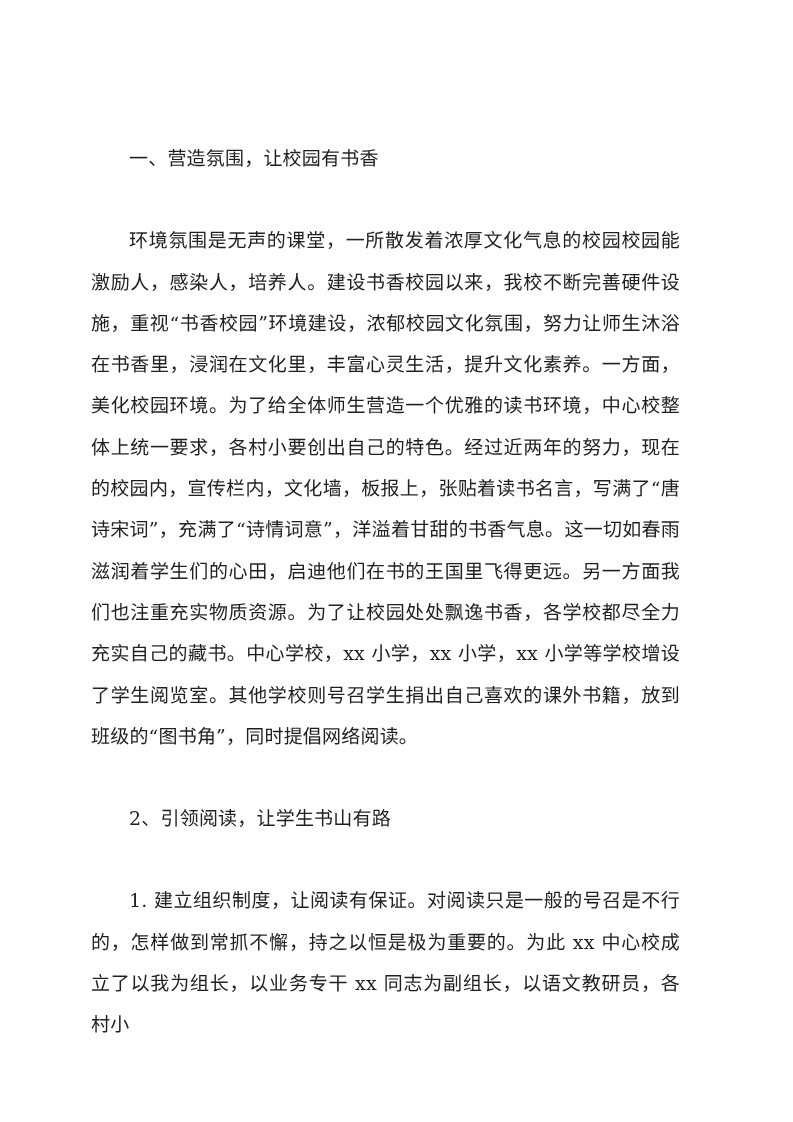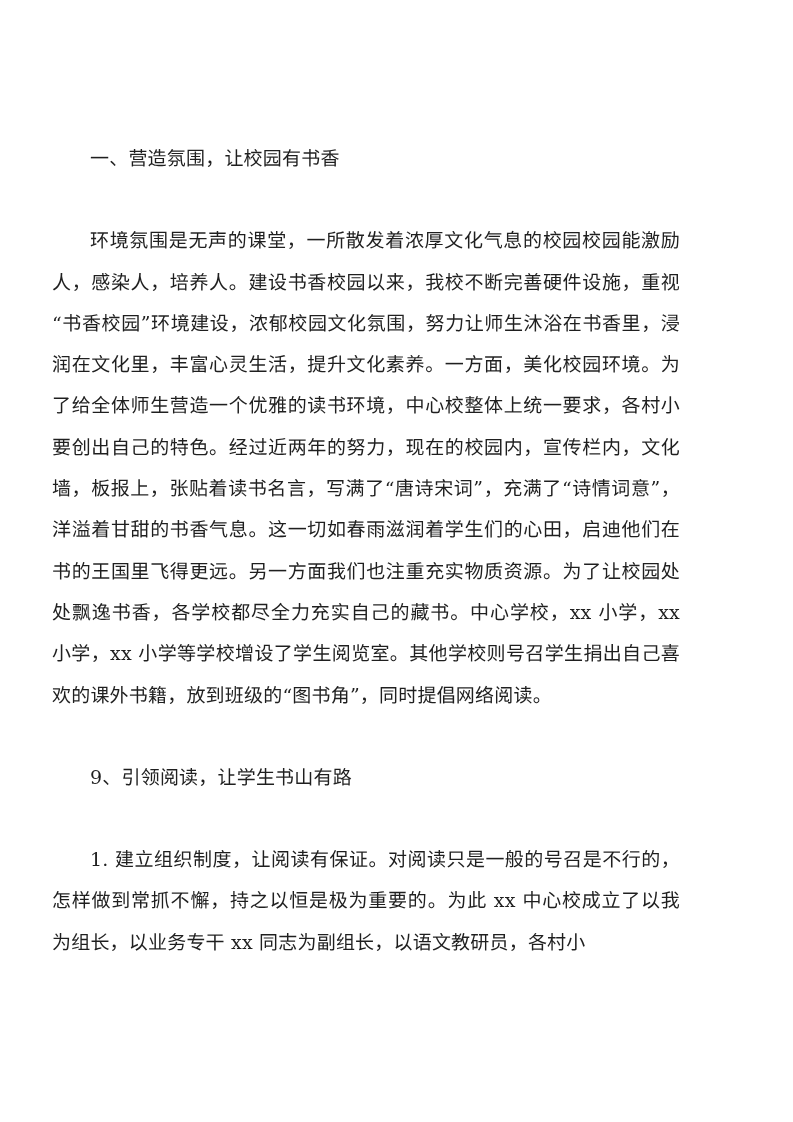--- a/index.html
+++ b/index.html
@@ -5,21 +5,21 @@
   html, body {
     margin: 0;
     padding: 0;
     background: #ffffff;
   }
   .doc-page {
     position: relative;
     width: 793px;
     height: 1122px;
     box-sizing: border-box;
-    padding: 138px 113px 0 52px;
+    padding: 138px 113px 0 91px;
     background: #ffffff;
     overflow: hidden;
     font-family: "DejaVu Serif", "Liberation Serif", serif;
     font-size: 19px;
     color: #1f1f1f;
   }
   .doc-block {
     margin: 0 0 41px 0;
     line-height: 41.3px;
     text-align: justify;
@@ -35,16 +35,16 @@
   }
 </style>
 </head>
 <body>
 
 <div class="doc-page">
   <p class="doc-block doc-heading">一、营造氛围，让校园有书香</p>
 
   <p class="doc-block">环境氛围是无声的课堂，一所散发着浓厚文化气息的校园校园能激励人，感染人，培养人。建设书香校园以来，我校不断完善硬件设施，重视“书香校园”环境建设，浓郁校园文化氛围，努力让师生沐浴在书香里，浸润在文化里，丰富心灵生活，提升文化素养。一方面，美化校园环境。为了给全体师生营造一个优雅的读书环境，中心校整体上统一要求，各村小要创出自己的特色。经过近两年的努力，现在的校园内，宣传栏内，文化墙，板报上，张贴着读书名言，写满了“唐诗宋词”，充满了“诗情词意”，洋溢着甘甜的书香气息。这一切如春雨滋润着学生们的心田，启迪他们在书的王国里飞得更远。另一方面我们也注重充实物质资源。为了让校园处处飘逸书香，各学校都尽全力充实自己的藏书。中心学校，xx 小学，xx 小学，xx 小学等学校增设了学生阅览室。其他学校则号召学生捐出自己喜欢的课外书籍，放到班级的“图书角”，同时提倡网络阅读。</p>
 
-  <p class="doc-block doc-heading">9、引领阅读，让学生书山有路</p>
+  <p class="doc-block doc-heading">2、引领阅读，让学生书山有路</p>
 
   <p class="doc-block">1. 建立组织制度，让阅读有保证。对阅读只是一般的号召是不行的，怎样做到常抓不懈，持之以恒是极为重要的。为此 xx 中心校成立了以我为组长，以业务专干 xx 同志为副组长，以语文教研员，各村小</p>
 </div>
 
 </body></html>

